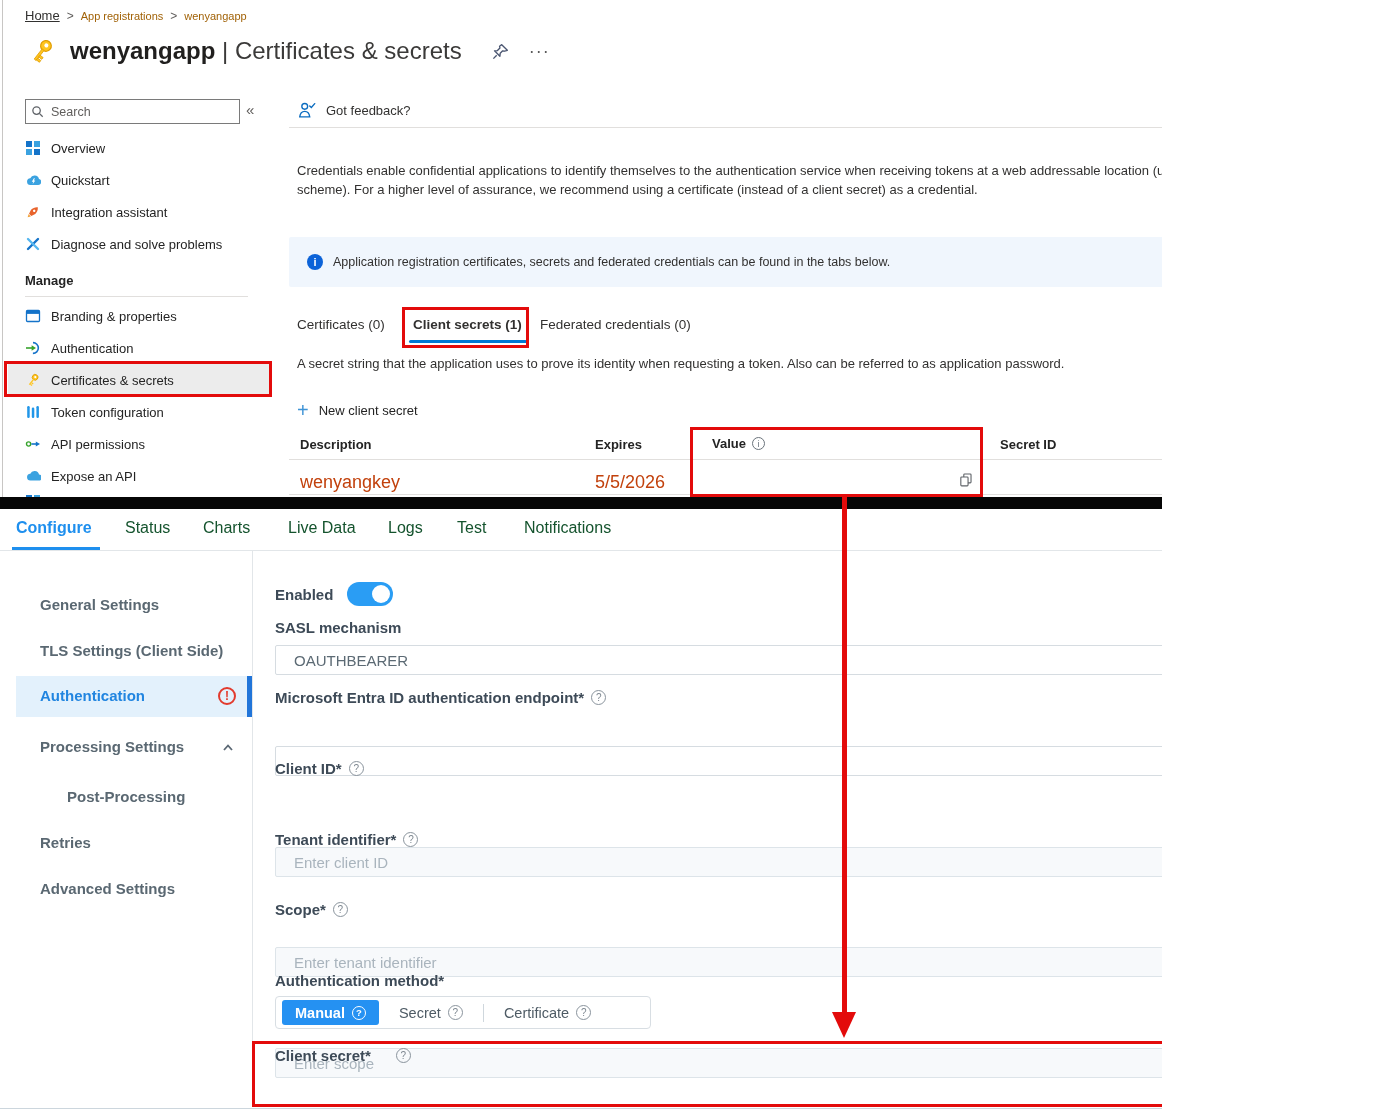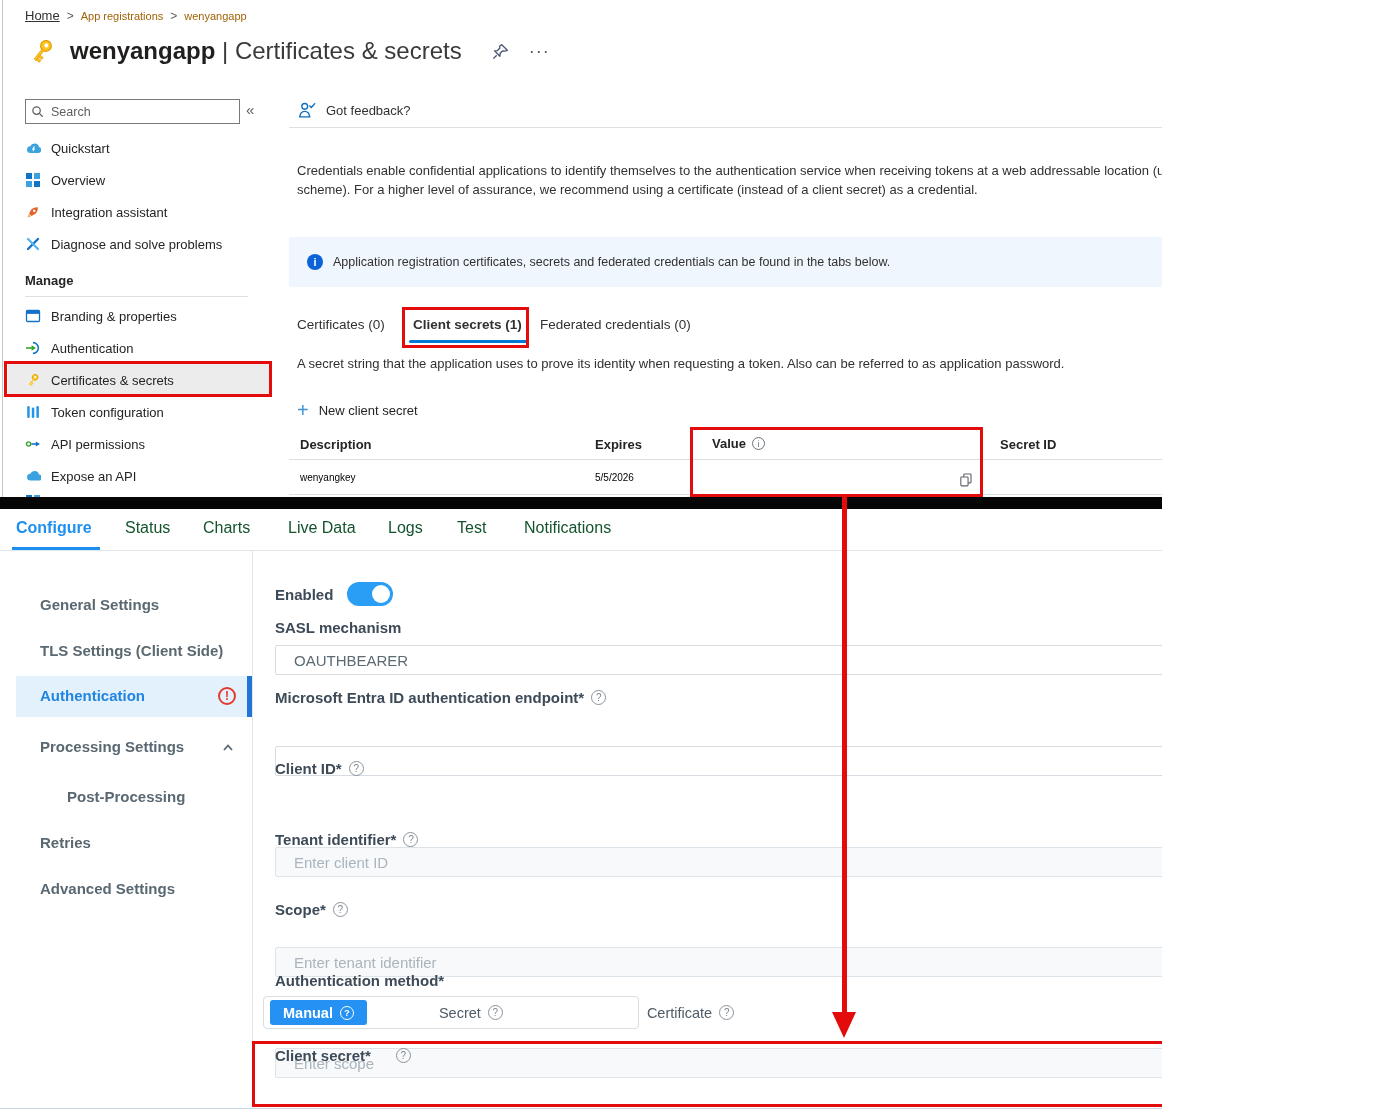--- a/index.html
+++ b/index.html
@@ -22,21 +22,21 @@
   .az-search input::placeholder{color:#605e5c;}
   .az-item{height:32px;display:flex;align-items:center;gap:10px;padding-left:17px;font-size:13px;color:#242424;cursor:pointer;}
   .az-item.sel{background:#ececec;}
   .az-manage{font-size:13px;font-weight:700;color:#242424;}
   .hdiv{background:#e1dfdd;height:1px;}
   .banner{background:#f0f6fd;border-radius:2px;}
   .az-tab{font-size:13.5px;color:#323130;cursor:pointer;}
   .az-tab.active{font-weight:700;}
   .tab-underline{background:#0078d4;height:3px;border-radius:2px;}
   .th{font-size:13px;font-weight:700;color:#242424;}
-  .td{font-size:10px;color:#000000;}
+  .td{font-size:18px;color:#c2410c;}
   .circ-i{width:13px;height:13px;border:1px solid #6a737b;border-radius:50%;color:#6a737b;
           font-size:9px;line-height:13px;text-align:center;box-sizing:border-box;font-style:normal;}
   .info-filled{width:16px;height:16px;border-radius:50%;background:#0c63d8;color:#fff;font-size:11px;font-weight:700;
           text-align:center;line-height:16px;}
   .banner-close{font-size:14px;color:#444;cursor:pointer;}
   .plus{color:#3f94d6;font-size:20px;font-weight:400;line-height:18px;}
 
   
   #blackbar{position:absolute;left:0;top:497px;width:1383px;height:12px;background:#060606;z-index:20;}
 
@@ -60,21 +60,21 @@
   .help-c{width:15px;height:15px;border:1.4px solid #8a949d;border-radius:50%;color:#7d8790;font-size:10px;
           line-height:14px;text-align:center;box-sizing:border-box;font-weight:400;cursor:pointer;}
   .err-c{width:19px;height:19px;border:2px solid #e23b2e;border-radius:50%;color:#e23b2e;font-size:12px;font-weight:700;
           line-height:16px;text-align:center;box-sizing:border-box;}
   .toggle{width:46px;height:24px;border-radius:13px;background:#2a9df4;position:relative;cursor:pointer;}
   .toggle .knob{position:absolute;right:3px;top:3px;width:18px;height:18px;border-radius:50%;background:#fff;}
   .seg{width:376px;height:33px;border:1px solid #d8dee3;border-radius:4px;background:#fff;display:flex;align-items:center;
        padding:0 6px;box-sizing:border-box;}
   .seg-btn{display:flex;align-items:center;gap:7px;font-size:14.5px;cursor:pointer;}
   .seg-btn.active{background:#2591f2;color:#fff;font-weight:700;border-radius:3px;height:25px;padding:0 13px;}
-  .seg-btn.plain{color:#4e5b65;padding:0 32px;}
+  .seg-btn.plain{color:#4e5b65;padding:0 20px;}
   .seg-div{width:1px;height:18px;background:#cfd7dd;}
   .help-w{width:14px;height:14px;border:1.4px solid #fff;border-radius:50%;color:#fff;font-size:9.5px;line-height:12px;
           text-align:center;box-sizing:border-box;}
 
   
   .redbox{position:absolute;border:3px solid #e30b0b;box-sizing:border-box;z-index:55;pointer-events:none;}
   #arrow-line{position:absolute;left:842px;top:497px;width:5px;height:515px;background:#e30b0b;z-index:60;}
   #arrow-head{position:absolute;left:832px;top:1012px;width:0;height:0;border-left:12px solid transparent;
               border-right:12px solid transparent;border-top:26px solid #e30b0b;z-index:60;}
 </style>
@@ -128,36 +128,36 @@
           </svg>
       </span>
       <input placeholder="Search" style="">
     </div>
     <span class="abs" style="left:246px;top:101px;font-size:15px;color:#605e5c;cursor:pointer;">«</span>
 
     <div class="abs" style="left:8px;top:132px;width:262px;">
       <div class="az-item">
         <span>
             <svg width="16" height="16" viewBox="0 0 16 16">
-              <path d="M5.6 13a3.4 3.4 0 0 1-.3-6.8A4.6 4.6 0 0 1 14 7a3 3 0 0 1-.7 5.9z" fill="#3ba2e0"></path>
-              <path d="M8.9 6.2l-2.1 3.5h1.5l-.7 2.6 2.7-3.7H8.9l1-2.4z" fill="#fff"></path>
-            </svg>
-          </span>
-        <span>Quickstart</span>
-      </div>
-      <div class="az-item">
-        <span>
-            <svg width="16" height="16" viewBox="0 0 16 16">
               <rect x="1" y="1" width="6" height="6" fill="#1473c9"></rect>
               <rect x="9" y="1" width="6" height="6" fill="#3ba2e0"></rect>
               <rect x="1" y="9" width="6" height="6" fill="#3ba2e0"></rect>
               <rect x="9" y="9" width="6" height="6" fill="#1473c9"></rect>
             </svg>
           </span>
         <span>Overview</span>
+      </div>
+      <div class="az-item">
+        <span>
+            <svg width="16" height="16" viewBox="0 0 16 16">
+              <path d="M5.6 13a3.4 3.4 0 0 1-.3-6.8A4.6 4.6 0 0 1 14 7a3 3 0 0 1-.7 5.9z" fill="#3ba2e0"></path>
+              <path d="M8.9 6.2l-2.1 3.5h1.5l-.7 2.6 2.7-3.7H8.9l1-2.4z" fill="#fff"></path>
+            </svg>
+          </span>
+        <span>Quickstart</span>
       </div>
       <div class="az-item">
         <span>
             <svg width="16" height="16" viewBox="0 0 16 16">
               <g transform="rotate(45 8 8)">
                 <path d="M8 1.2c2 1.6 3 4.1 3 6.6l-1.4 4.2H6.4L5 7.8c0-2.5 1-5 3-6.6z" fill="#e8632c"></path>
                 <circle cx="8" cy="6.3" r="1.2" fill="#fff"></circle>
                 <path d="M6.4 12.6L8 15.6l1.6-3z" fill="#f2a33c"></path>
               </g>
             </svg>
@@ -413,21 +413,21 @@
     <div class="abs row" style="left:275px;top:392px;gap:7px;">
       <span class="c-label">Scope*</span>
       <span class="help-c">?</span>
     </div>
     <div class="abs c-input" style="left:275px;top:419px;">
       <input placeholder="Enter scope" style="">
       <span class="err-c abs" style="right:11px;top:5px;">!</span>
     </div>
 
     <span class="abs c-label" style="left:275px;top:463px;">Authentication method*</span>
-    <div class="abs seg" style="left:263px;top:487px;gap:40px;">
+    <div class="abs seg" style="left:275px;top:487px;">
       <span class="seg-btn active">
         <span>Manual</span>
         <span class="help-w">?</span>
       </span>
       <span class="seg-btn plain">
         <span>Secret</span>
         <span class="help-c">?</span>
       </span>
       <span class="seg-div"></span>
       <span class="seg-btn plain">

